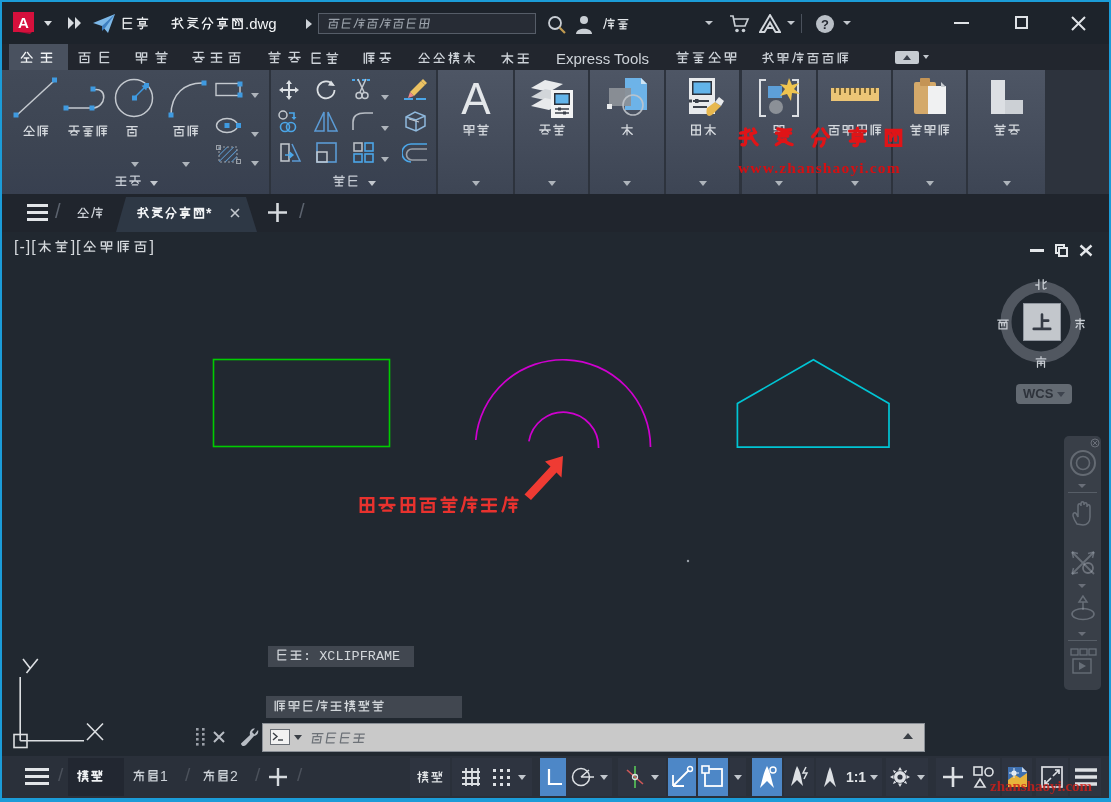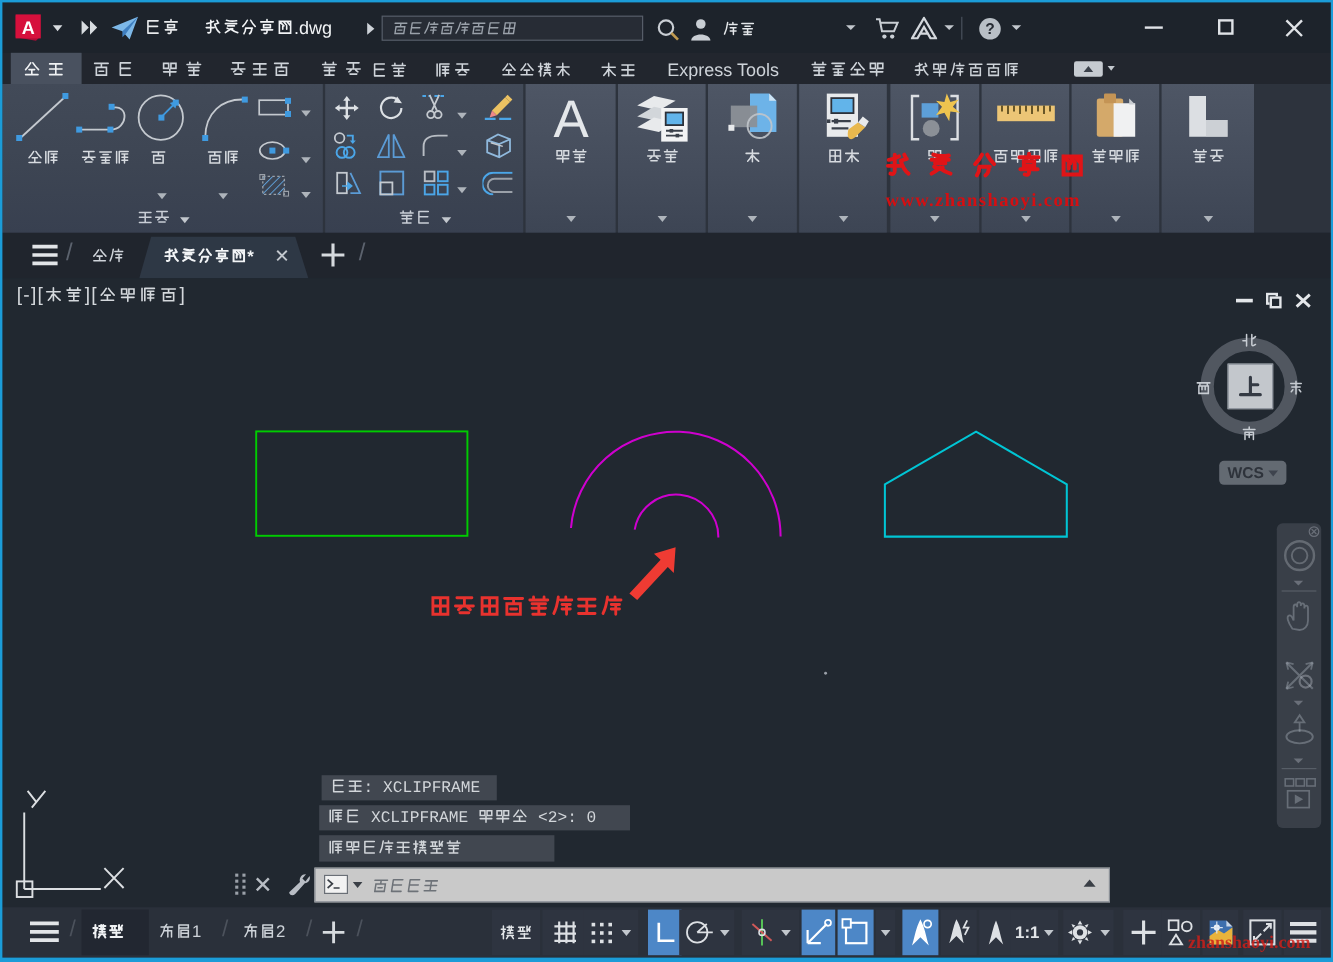--- a/index.html
+++ b/index.html
@@ -607,31 +607,20 @@
 <rect x="12" y="82.5" width="13" height="13" fill="none" stroke="#dcdfe2" stroke-width="1.6"></rect>
 <path d="M21 7 L28 16 M35.8 7 L24.5 21" stroke="#dcdfe2" stroke-width="1.6"></path>
 <path d="M85 71.5 L101 88 M101 71.5 L85 88" stroke="#dcdfe2" stroke-width="1.6"></path>
 </svg>
     </div>
 <div class="abs" style="left:268px;top:646px;width:146px;height:21px;background:#414750;color:#d2d6da;font-family:'Liberation Mono',monospace;font-size:13.5px;padding:2px 0 0 7px;white-space:nowrap;z-index:5"><svg class="cj " style="width:14px;height:14px;margin-right:0px" viewBox="0 0 16 16">
         <path d="M3.5 2.5V13.5 M3.5 2.5H12.5 M3.5 7.5H12 M3.5 13.5H12.5" stroke="currentColor" stroke-width="1.45" fill="none" stroke-linecap="round"></path>
       </svg><svg class="cj " style="width:14px;height:14px;margin-right:0px" viewBox="0 0 16 16">
         <path d="M2.5 3.5H13.5 M2.5 8H13.5 M2.5 13H13.5 M8 3.5V13" stroke="currentColor" stroke-width="1.45" fill="none" stroke-linecap="round"></path>
       </svg><span>: XCLIPFRAME</span></div>
-<div class="abs" style="left:266px;top:671px;width:259px;height:21px;background:#414750;color:#d2d6da;font-family:'Liberation Mono',monospace;font-size:13.5px;padding:2px 0 0 7px;white-space:nowrap;z-index:5"><svg class="cj " style="width:14px;height:14px;margin-right:0px" viewBox="0 0 16 16">
-        <path d="M2.5 2.5V13.5 M5 2.5H13.5 M5 2.5V13.5 M7.5 5H13 M7.5 8H13 M7.5 11H13 M10 5V13.5" stroke="currentColor" stroke-width="1.45" fill="none" stroke-linecap="round"></path>
-      </svg><svg class="cj " style="width:14px;height:14px;margin-right:0px" viewBox="0 0 16 16">
-        <path d="M3.5 2.5V13.5 M3.5 2.5H12.5 M3.5 7.5H12 M3.5 13.5H12.5" stroke="currentColor" stroke-width="1.45" fill="none" stroke-linecap="round"></path>
-      </svg><span> XCLIPFRAME </span><svg class="cj " style="width:14px;height:14px;margin-right:0px" viewBox="0 0 16 16">
-        <path d="M2.5 3H7V7.5H2.5Z M9 3H13.5V7.5H9Z M2.5 10.5H13.5 M8 8.5V14" stroke="currentColor" stroke-width="1.45" fill="none" stroke-linecap="round"></path>
-      </svg><svg class="cj " style="width:14px;height:14px;margin-right:0px" viewBox="0 0 16 16">
-        <path d="M2.5 3H7V7.5H2.5Z M9 3H13.5V7.5H9Z M2.5 10.5H13.5 M8 8.5V14" stroke="currentColor" stroke-width="1.45" fill="none" stroke-linecap="round"></path>
-      </svg><svg class="cj " style="width:14px;height:14px;margin-right:0px" viewBox="0 0 16 16">
-        <path d="M2.5 13H13.5 M7 2.5C5.5 5 4 7 2.5 8.5 M9 2.5C10.5 5 12.5 7 14 8.5 M5.5 8.5H10.5 M8 8.5V13" stroke="currentColor" stroke-width="1.45" fill="none" stroke-linecap="round"></path>
-      </svg><span> &lt;2&gt;: 0</span></div>
 <div class="abs" style="left:266px;top:696px;width:196px;height:22px;background:#414750;color:#d2d6da;font-family:'Liberation Mono',monospace;font-size:13.5px;padding:3px 0 0 7px;white-space:nowrap;letter-spacing:5px;z-index:5"><svg class="cj " style="width:14px;height:14px;margin-right:0px" viewBox="0 0 16 16">
         <path d="M2.5 2.5V13.5 M5 2.5H13.5 M5 2.5V13.5 M7.5 5H13 M7.5 8H13 M7.5 11H13 M10 5V13.5" stroke="currentColor" stroke-width="1.45" fill="none" stroke-linecap="round"></path>
       </svg><svg class="cj " style="width:14px;height:14px;margin-right:0px" viewBox="0 0 16 16">
         <path d="M2.5 3H7V7.5H2.5Z M9 3H13.5V7.5H9Z M2.5 10.5H13.5 M8 8.5V14" stroke="currentColor" stroke-width="1.45" fill="none" stroke-linecap="round"></path>
       </svg><svg class="cj " style="width:14px;height:14px;margin-right:0px" viewBox="0 0 16 16">
         <path d="M3.5 2.5V13.5 M3.5 2.5H12.5 M3.5 7.5H12 M3.5 13.5H12.5" stroke="currentColor" stroke-width="1.45" fill="none" stroke-linecap="round"></path>
       </svg><svg class="cj " style="width:14px;height:14px;margin-right:0px" viewBox="0 0 16 16">
         <path d="M5 2C4.5 6 3.5 10 2 13 M6.5 4H14 M10 2V4 M7.5 7H13 M7.5 10H13 M10.5 7V13.5" stroke="currentColor" stroke-width="1.45" fill="none" stroke-linecap="round"></path>
       </svg><svg class="cj " style="width:14px;height:14px;margin-right:0px" viewBox="0 0 16 16">
         <path d="M2.5 3.5H13.5 M2.5 8H13.5 M2.5 13H13.5 M8 3.5V13" stroke="currentColor" stroke-width="1.45" fill="none" stroke-linecap="round"></path>

